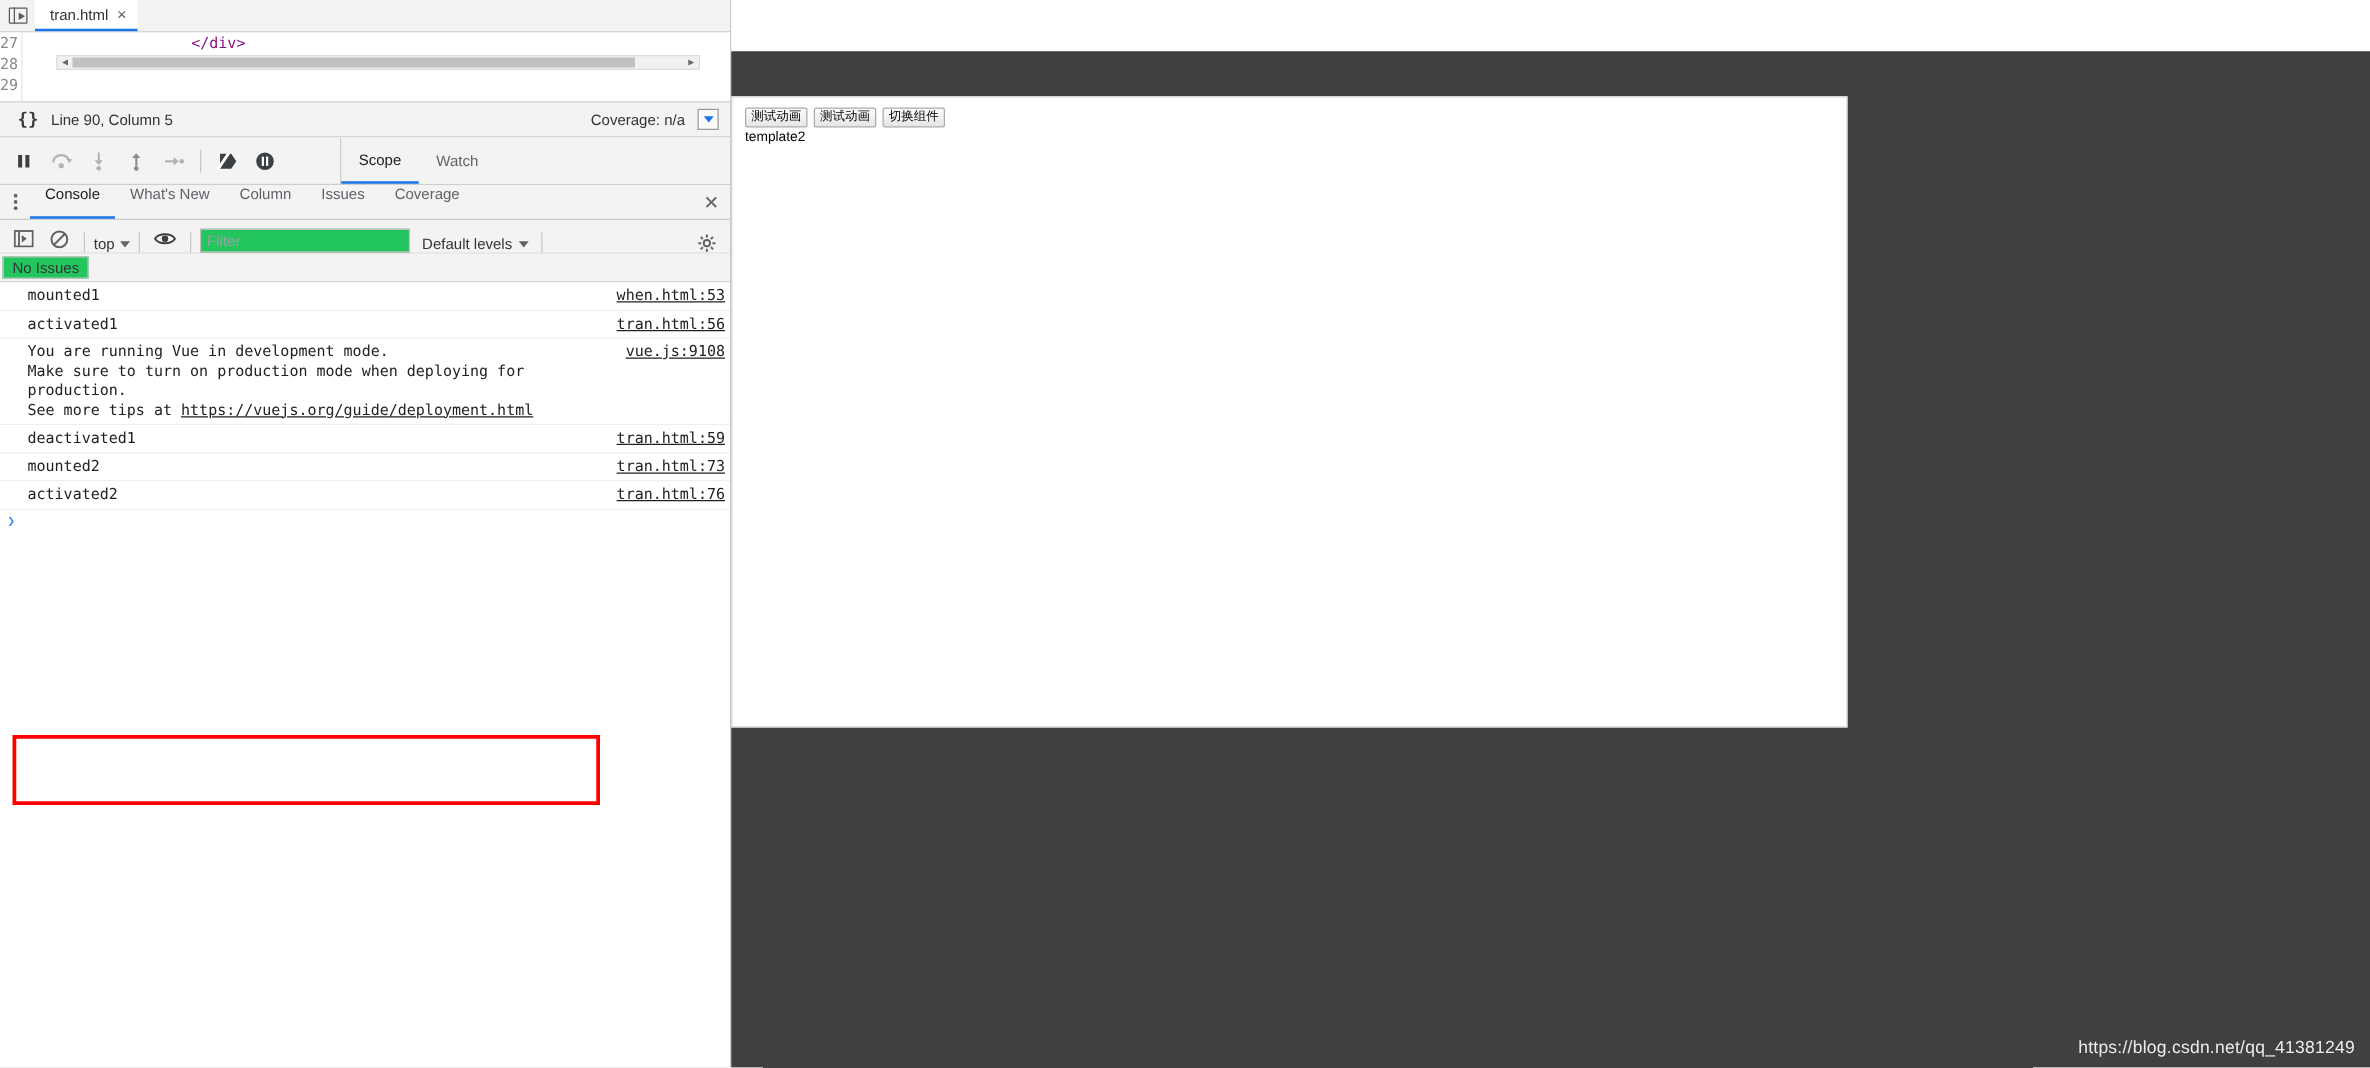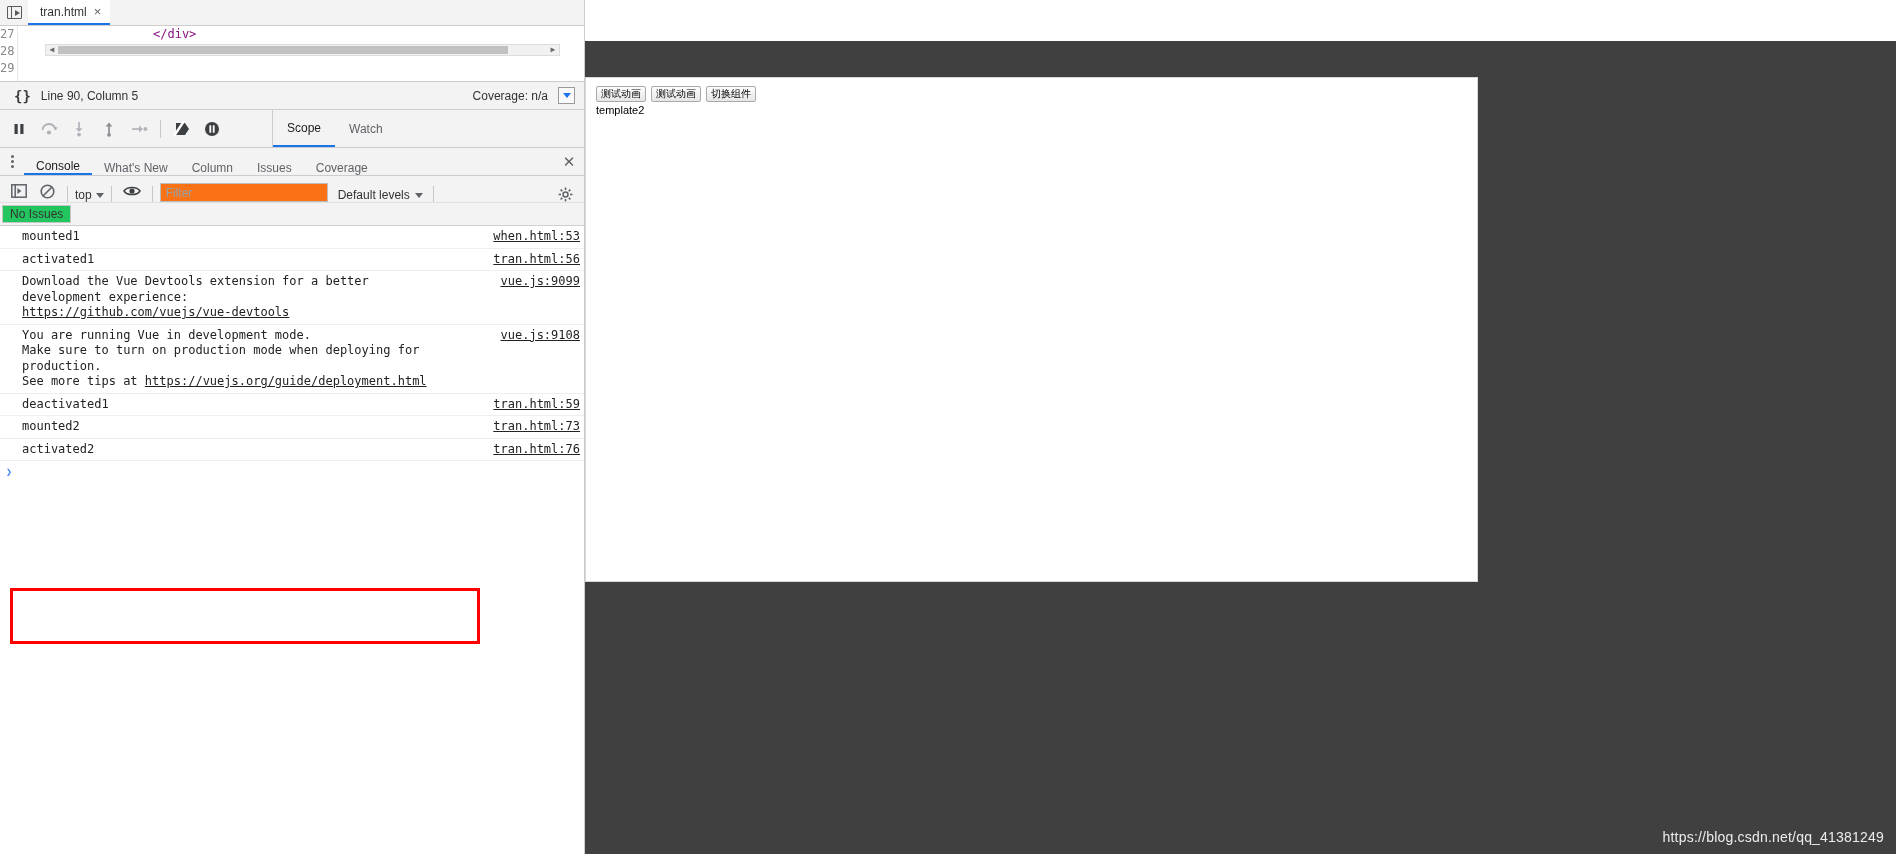--- a/index.html
+++ b/index.html
@@ -144,21 +144,21 @@
     background: #f3f3f3;
     border-bottom: 1px solid #cdcdcd;
     display: flex; align-items: stretch;
   }
   .kebab {
     width: 24px; display: flex; flex-direction: column; align-items: center; justify-content: center;
     gap: 2px; cursor: pointer;
   }
   .kebab span { width: 3px; height: 3px; border-radius: 50%; background: #5f6368; display:block; }
   .dtab {
-    padding: 0 12px; display: flex; align-items: flex-end;
+    padding: 0 12px; display: flex; align-items: flex-start;
     font-size: 12px; color: #5f6368; cursor: pointer;
   }
   .dtab.active { color: #202124; border-bottom: 2px solid #1a73e8; }
   .drawer-close {
     margin-left: auto; width: 30px; display: flex; align-items: center; justify-content: center;
     font-size: 15px; color: #5f6368; cursor: pointer;
   }
 
   
   .filterbar {
@@ -167,21 +167,21 @@
     border-bottom: 1px solid #e0e0e0;
     display: flex; align-items: flex-end;
     padding: 0 6px;
     gap: 2px;
   }
   .fb-icon { width: 26px; height: 22px; display: flex; align-items:center; justify-content:center; cursor:pointer; }
   .fb-sep { width: 1px; height: 16px; background: #c7c7c7; margin: 0 5px; }
   .fb-ctx { font-size: 12px; color: #333; display: flex; align-items: center; gap: 4px; cursor: pointer; }
   .caret { border-left: 4px solid transparent; border-right: 4px solid transparent; border-top: 5px solid #5f6368; }
   .filter-input {
-    width: 168px; height: 19px; border: 1px solid #bdbdbd; background: #f97316;
+    width: 168px; height: 19px; border: 1px solid #bdbdbd; background: #22c55e;
     font-size: 12px; color: #333; padding: 0 5px; outline: none;
     font-family: "Liberation Sans", sans-serif;
   }
   .filter-input::placeholder { color: #9aa0a6; }
   .levels { font-size: 12px; color: #333; display:flex; align-items:center; gap:5px; margin-left: 8px; cursor:pointer;margin-top:25px;}
   .gear { margin-left: auto; width: 26px; display:flex; align-items:center; justify-content:center; cursor:pointer;}
 
   
   .issuesbar {
     height: 23px; min-height: 23px;
@@ -449,26 +449,20 @@
       <div class="msg">
         <span class="msg-text">mounted1</span>
         <span class="msg-link">when.html:53</span>
       </div>
 
       <div class="msg">
         <span class="msg-text">activated1</span>
         <span class="msg-link">tran.html:56</span>
       </div>
 
-      <div class="msg">
-        <span class="msg-text"><span>Download the Vue Devtools extension for a better
-development experience:
-</span><span class="inline-link">https://github.com/vuejs/vue-devtools</span></span>
-        <span class="msg-link">vue.js:9099</span>
-      </div>
 
       <div class="msg">
         <span class="msg-text"><span>You are running Vue in development mode.
 Make sure to turn on production mode when deploying for
 production.
 See more tips at </span><span class="inline-link">https://vuejs.org/guide/deployment.html</span></span>
         <span class="msg-link">vue.js:9108</span>
       </div>
 
       <div class="msg">

